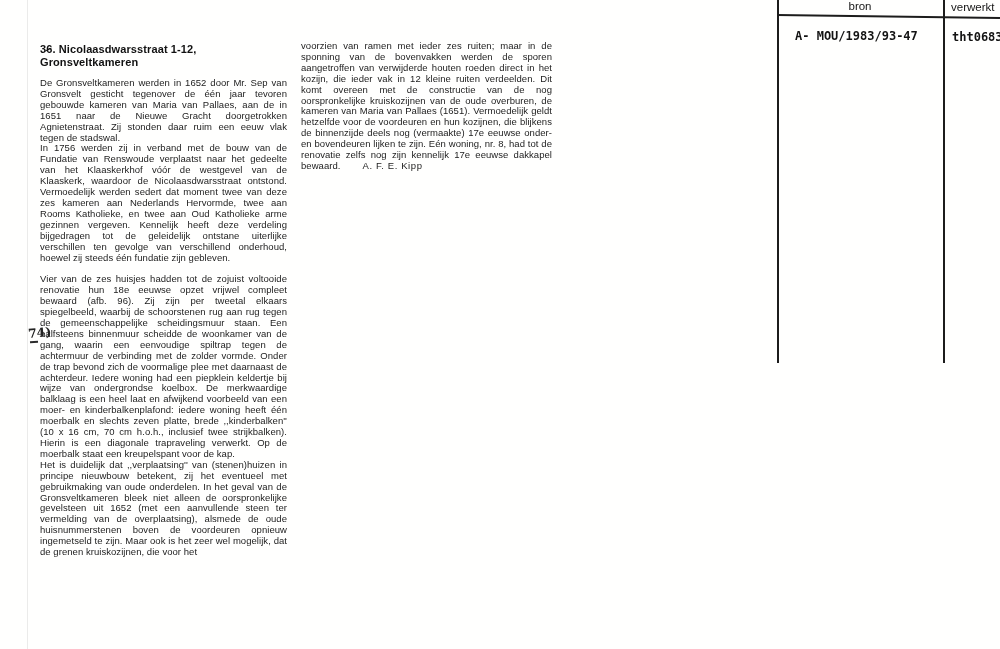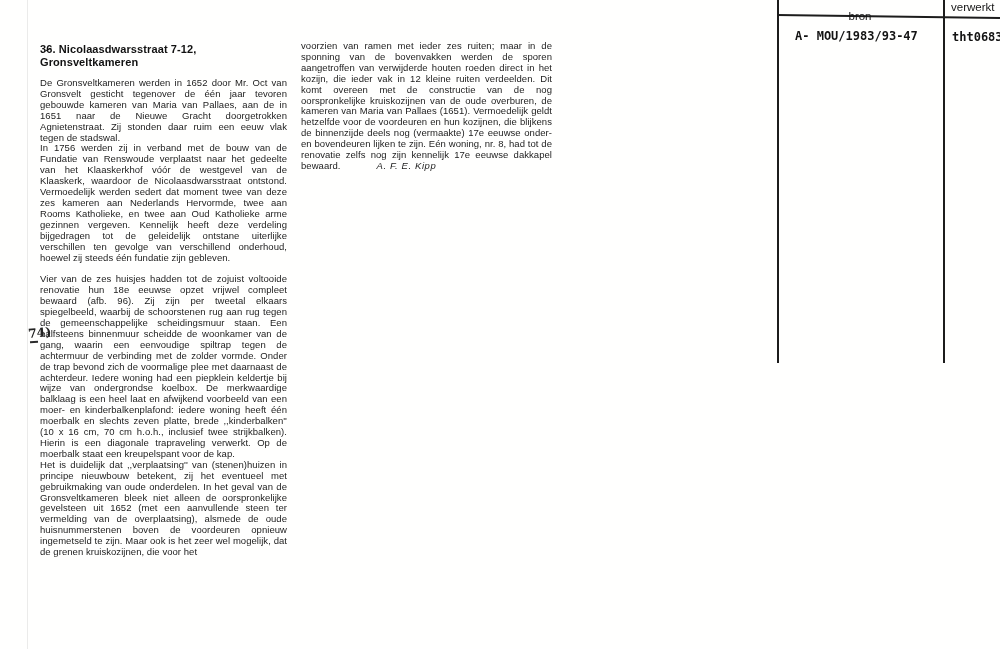--- a/index.html
+++ b/index.html
@@ -77,22 +77,21 @@
     text-align: justify;
     color: #1c1c1c;
     letter-spacing: 0.05px;
   }
   .col-1 { left: 40px; top: 78px;  width: 247px; }
   .col-2 { left: 296px; top: 41px; width: 256px; }
   .col p { margin: 0; }
   .col p.gap { margin-top: 11px; }
   .col p.indent { padding-left: 5px; }
   .sig {
-    font-style: italic;
-    margin-left: 36px;
+    margin-left: 22px;
     letter-spacing: 0.6px;
   }
   
   .margin-note {
     position: absolute;
     left: 28px;
     top: 325px;
     font-family: "DejaVu Serif", serif;
     font-weight: 600;
     font-size: 12.5px;
@@ -123,21 +122,21 @@
     left: 777px;
     top: 14px;
     width: 223px;
     height: 1.6px;
     background: #1c1c1c;
     transform: rotate(0.8deg);
     transform-origin: left center;
   }
   .th {
     position: absolute;
-    top: 10px;
+    top: 0px;
     font-size: 11.5px;
     line-height: 13px;
     color: #161616;
   }
   .th-bron {
     left: 777px;
     width: 166px;
     text-align: center;
   }
   .th-verwerkt { left: 951px; top: 1px; text-align: right; }
@@ -156,26 +155,26 @@
 <body>
 
 <div class="page">
 
   <div class="fold-line"></div>
 
   <div class="tw-note">
   </div>
 
   <div class="heading">
-    <span class="num">36</span><span>. Nicolaasdwarsstraat 7-12,</span><br>
+    <span class="num">36</span><span>. Nicolaasdwarsstraat 1-12,</span><br>
     <span>Gronsveltkameren</span>
   </div>
 
   <div class="col col-1">
-    <p>De Gronsveltkameren werden in 1652 door Mr. Oct van Gronsvelt gesticht tegenover de één jaar tevoren gebouwde kameren van Maria van Pallaes, aan de in 1651 naar de Nieuwe Gracht doorgetrokken Agnietenstraat. Zij stonden daar ruim een eeuw vlak tegen de stadswal.</p>
+    <p>De Gronsveltkameren werden in 1652 door Mr. Sep van Gronsvelt gesticht tegenover de één jaar tevoren gebouwde kameren van Maria van Pallaes, aan de in 1651 naar de Nieuwe Gracht doorgetrokken Agnietenstraat. Zij stonden daar ruim een eeuw vlak tegen de stadswal.</p>
     <p>In 1756 werden zij in verband met de bouw van de Fundatie van Renswoude verplaatst naar het gedeelte van het Klaaskerkhof vóór de westgevel van de Klaaskerk, waardoor de Nicolaasdwarsstraat ontstond. Vermoedelijk werden sedert dat moment twee van deze zes kameren aan Nederlands Hervormde, twee aan Rooms Katholieke, en twee aan Oud Katholieke arme gezinnen vergeven. Kennelijk heeft deze verdeling bijgedragen tot de geleidelijk ontstane uiterlijke verschillen ten gevolge van verschillend onderhoud, hoewel zij steeds één fundatie zijn gebleven.</p>
     <p class="gap">Vier van de zes huisjes hadden tot de zojuist voltooide renovatie hun 18e eeuwse opzet vrijwel compleet bewaard (afb. 96). Zij zijn per tweetal elkaars spiegelbeeld, waarbij de schoorstenen rug aan rug tegen de gemeenschappelijke scheidingsmuur staan. Een halfsteens binnenmuur scheidde de woonkamer van de gang, waarin een eenvoudige spiltrap tegen de achtermuur de verbinding met de zolder vormde. Onder de trap bevond zich de voormalige plee met daarnaast de achterdeur. Iedere woning had een piepklein keldertje bij wijze van ondergrondse koelbox. De merkwaardige balklaag is een heel laat en afwijkend voorbeeld van een moer- en kinderbalkenplafond: iedere woning heeft één moerbalk en slechts zeven platte, brede ,,kinderbalken'' (10 x 16 cm, 70 cm h.o.h., inclusief twee strijkbalken). Hierin is een diagonale trapraveling verwerkt. Op de moerbalk staat een kreupelspant voor de kap.</p>
     <p>Het is duidelijk dat ,,verplaatsing'' van (stenen)huizen in principe nieuwbouw betekent, zij het eventueel met gebruikmaking van oude onderdelen. In het geval van de Gronsveltkameren bleek niet alleen de oorspronkelijke gevelsteen uit 1652 (met een aanvullende steen ter vermelding van de overplaatsing), alsmede de oude huisnummerstenen boven de voordeuren opnieuw ingemetseld te zijn. Maar ook is het zeer wel mogelijk, dat de grenen kruiskozijnen, die voor het</p>
   </div>
 
   <div class="col col-2">
     <p class="indent"><span>voorzien van ramen met ieder zes ruiten; maar in de sponning van de bovenvakken werden de sporen aangetroffen van verwijderde houten roeden direct in het kozijn, die ieder vak in 12 kleine ruiten verdeelden. Dit komt overeen met de constructie van de nog oorspronkelijke kruiskozijnen van de oude overburen, de kameren van Maria van Pallaes (1651). Vermoedelijk geldt hetzelfde voor de voordeuren en hun kozijnen, die blijkens de binnenzijde deels nog (vermaakte) 17e eeuwse onder- en bovendeuren lijken te zijn. Eén woning, nr. 8, had tot de renovatie zelfs nog zijn kennelijk 17e eeuwse dakkapel bewaard.</span><span class="sig">A. F. E. Kipp</span></p>
   </div>
 
   <div class="margin-note">74)</div>

